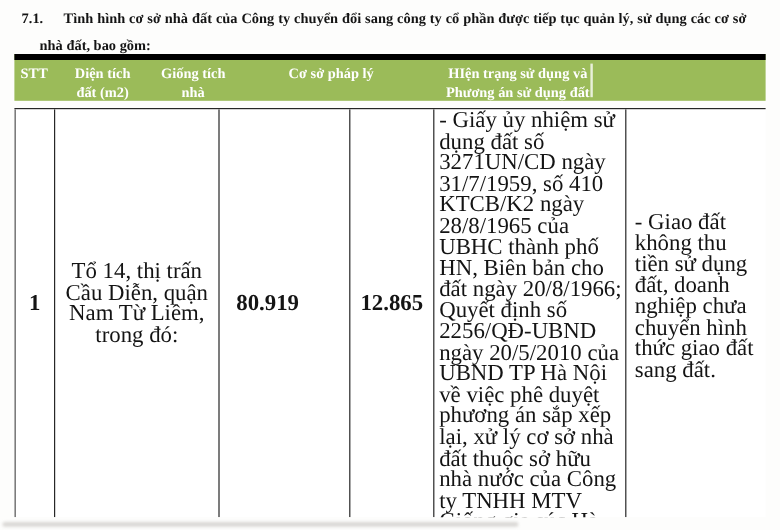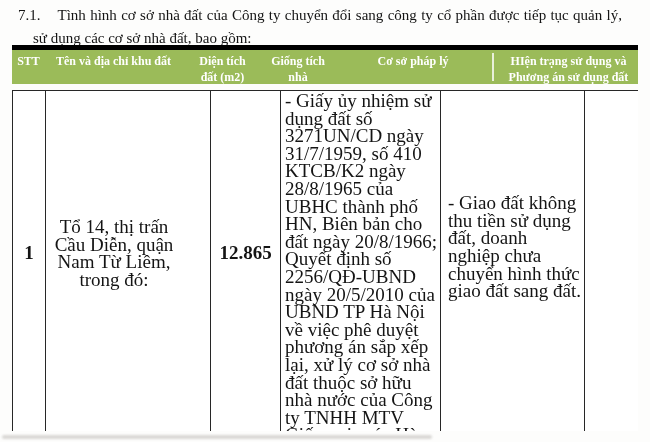--- a/index.html
+++ b/index.html
@@ -7,21 +7,21 @@
   body {
     width:650px; height:442px; overflow:hidden; position:relative;
     background:#fdfdfc; color:#141414;
     font-family:"Liberation Serif","DejaVu Serif",serif;
   }
   .page { position:absolute; inset:0; }
 
   
   .heading {
     position:absolute; left:33px; top:4px; width:589px;
-    font-weight:normal; font-size:15px; line-height:23px;
+    font-weight:bold; font-size:12px; line-height:23px;
     text-align:justify; text-indent:-15px;
   }
   .tabspace { display:inline-block; width:17px; }
 
   
   .thead {
     position:absolute; left:12px; top:45px; width:626px; height:39px;
     box-sizing:border-box; border-top:5px solid #000000;
     background:#9bbb59; display:flex;
   }
@@ -50,21 +50,21 @@
   .td {
     flex:none; box-sizing:border-box; border-left:1px solid #272727;
     font-size:19px;
   }
   .td.last { border-right:1px solid #272727; }
   .td.w1 { width:33px; }
   .td.w2 { width:137px; }
   .td.w3 { width:81px; }
   .td.w4 { width:70px;margin-left:28px; }
   .td.w5 { width:160px; }
-  .td.w6 { width:145px; }
+  .td.w6 { width:120px; }
 
   .td-center {
     display:flex; align-items:center; justify-content:center;
     padding-bottom:16px;
   }
   .td-bold { font-weight:bold; }
   .td-ten {
     display:flex; align-items:center; justify-content:center;
     text-align:center; line-height:17.5px;
     padding:0 6px 16px 6px;
@@ -86,31 +86,31 @@
 </style>
 </head>
 <body>
 
 <div class="page">
 
   <div class="heading"><span>7.1.</span><span class="tabspace"></span><span>Tình hình cơ sở nhà đất của Công ty chuyển đổi sang công ty cổ phần được tiếp tục quản lý, sử dụng các cơ sở nhà đất, bao gồm:</span></div>
 
   <div class="thead">
     <div class="th w1">STT</div>
-    <div class="th w2">Tên và địa chỉ khu đất</div>
     <div class="th w3">Diện tích đất (m2)</div>
     <div class="th w4">Giống tích nhà</div>
     <div class="th w5">Cơ sở pháp lý</div>
     <div class="th w6">HIện trạng sử dụng và Phương án sử dụng đất</div>
     <div class="th-sep"></div>
   </div>
 
   <div class="tbody">
     <div class="td w1 td-center td-bold">1</div>
     <div class="td w2 td-ten">Tổ 14, thị trấn Cầu Diễn, quận Nam Từ Liêm, trong đó:</div>
+    <div class="td w3 td-center td-bold">80.919</div>
     <div class="td w4 td-center td-bold">12.865</div>
     <div class="td w5 td-phaply">- Giấy ủy nhiệm sử dụng đất số 3271UN/CD ngày 31/7/1959, số 410 KTCB/K2 ngày 28/8/1965 của UBHC thành phố HN, Biên bản cho đất ngày 20/8/1966; Quyết định số 2256/QĐ-UBND ngày 20/5/2010 của UBND TP Hà Nội về việc phê duyệt phương án sắp xếp lại, xử lý cơ sở nhà đất thuộc sở hữu nhà nước của Công ty TNHH MTV Giống gia súc Hà Nội theo QĐ số 09/2007/QĐ-TTg ngày 19/1/2007 của TT chính phủ.</div>
     <div class="td w6 last td-hientrang">
         <span>- Giao đất không thu tiền sử dụng đất, doanh nghiệp chưa chuyển hình thức giao đất sang đất.</span>
       </div>
   </div>
 
   <div class="scan-shadow"></div>
 
 </div>

